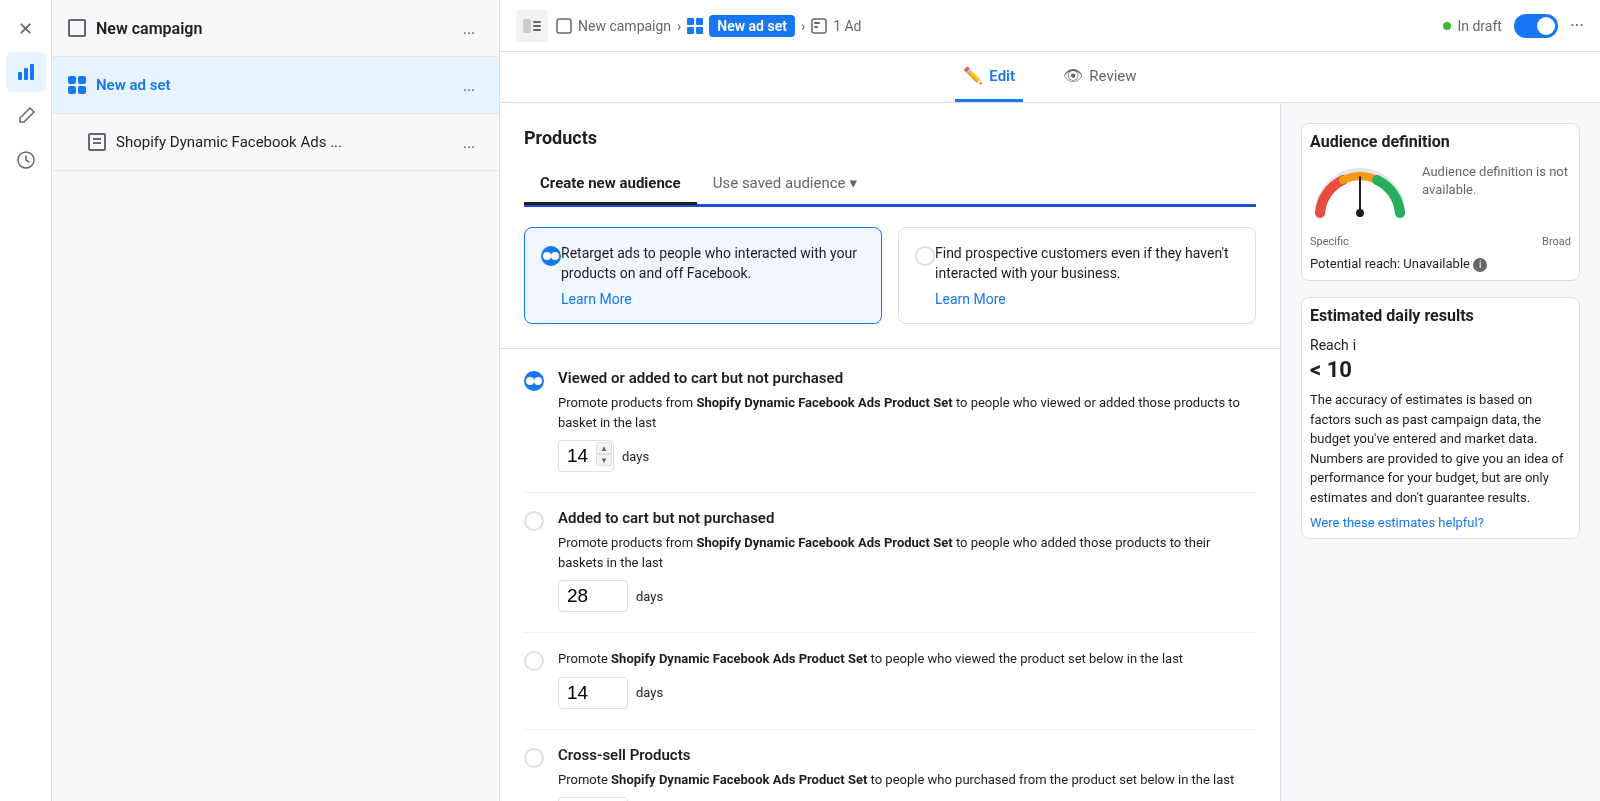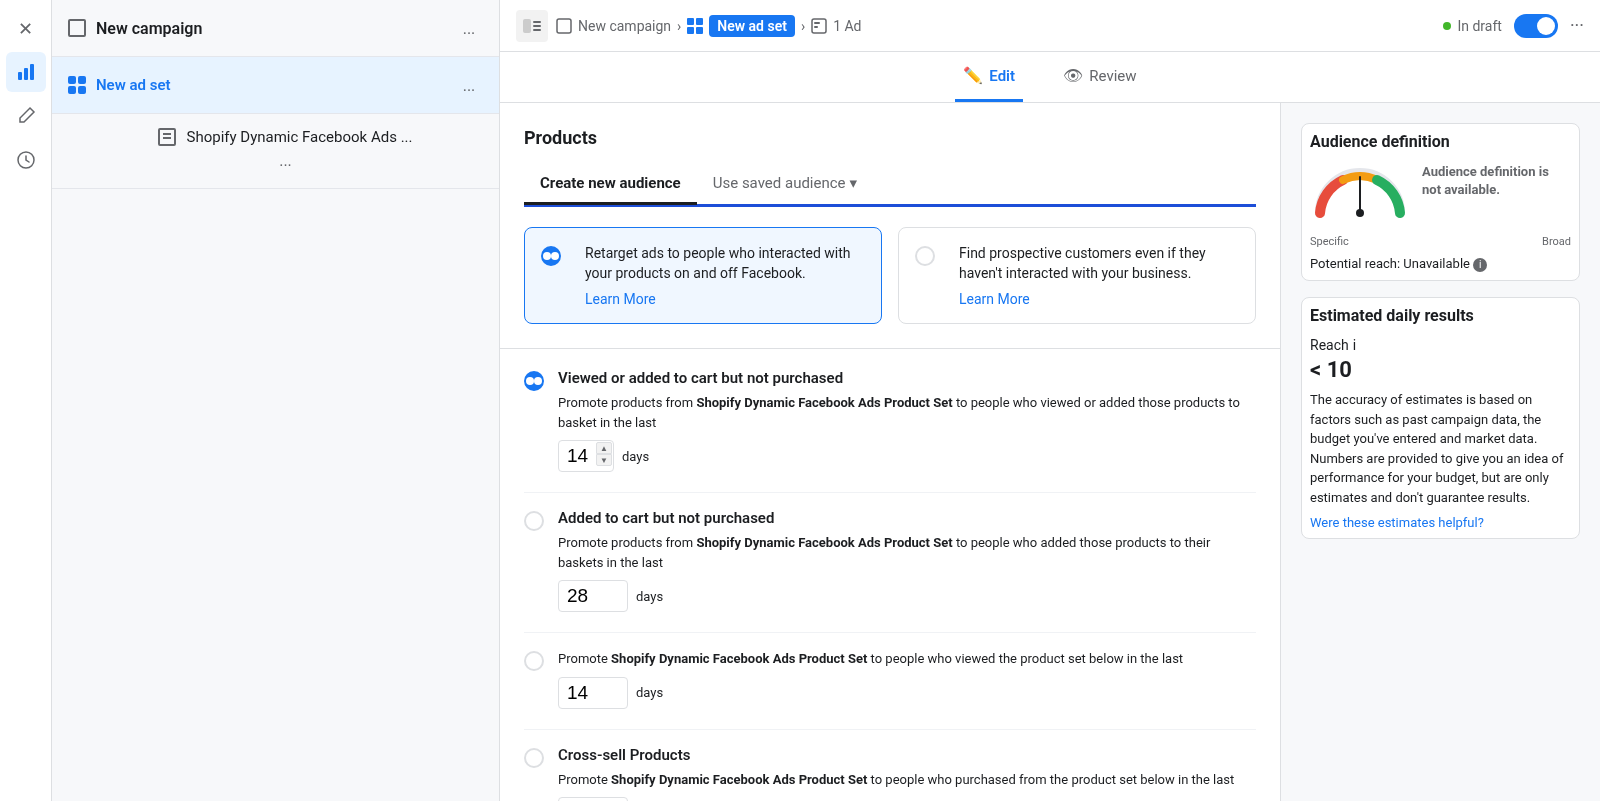--- a/index.html
+++ b/index.html
@@ -48,21 +48,21 @@
     }
     .sidebar-item.active { background: #e7f3ff; }
     .sidebar-item-left {
       display: flex;
       align-items: center;
       gap: 10px;
     }
     .sidebar-item-label { font-size: 15px; color: #1c1e21; }
     .sidebar-item.campaign-item .sidebar-item-label { font-weight: 600; font-size: 16px; }
     .sidebar-item.adset-item .sidebar-item-label { font-weight: 600; font-size: 15px; color: #1877f2; }
-    .sidebar-item.ad-item { padding-left: 36px; flex-direction: column; }
+    .sidebar-item.ad-item { padding-left: 36px; }
     .more-btn {
       width: 28px; height: 28px;
       border-radius: 4px;
       display: flex; align-items: center; justify-content: center;
       color: #65676b;
       cursor: pointer;
       font-size: 16px;
     }
 
     
@@ -245,21 +245,21 @@
       display: flex;
       gap: 16px;
       margin-bottom: 24px;
     }
     .radio-card {
       flex: 1;
       border: 1px solid #dddfe2;
       border-radius: 8px;
       padding: 16px;
       display: flex;
-      gap: 24px;
+      gap: 0;
       cursor: pointer;
     }
     .radio-card.selected { border-color: #1877f2; background: #f0f7ff; }
     .radio-circle {
       width: 20px; height: 20px;
       border-radius: 50%;
       border: 2px solid #dddfe2;
       flex-shrink: 0;
       margin-top: 2px;
       display: flex; align-items: center; justify-content: center;
@@ -362,21 +362,20 @@
       font-weight: 700;
       margin-bottom: 12px;
     }
 
     
     .gauge-wrap {
       display: flex;
       align-items: flex-start;
       gap: 12px;
       margin-bottom: 12px;
-      font-weight: bold;
     }
     .gauge {
       width: 100px;
       height: 60px;
       position: relative;
       flex-shrink: 0;
     }
     .gauge svg { width: 100%; height: 100%; }
     .potential-reach {
       font-size: 13px;

